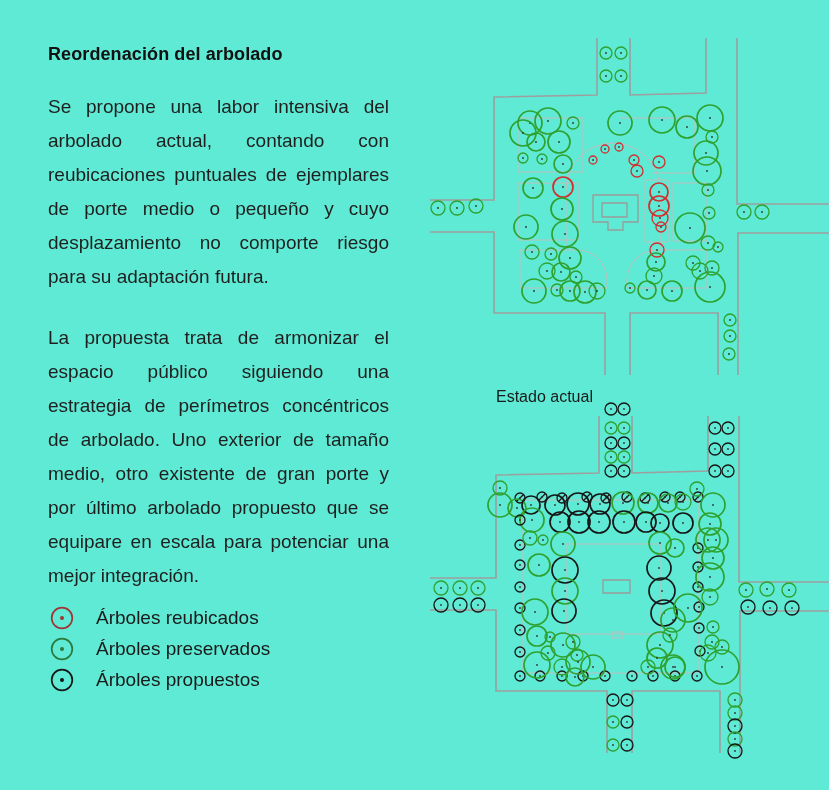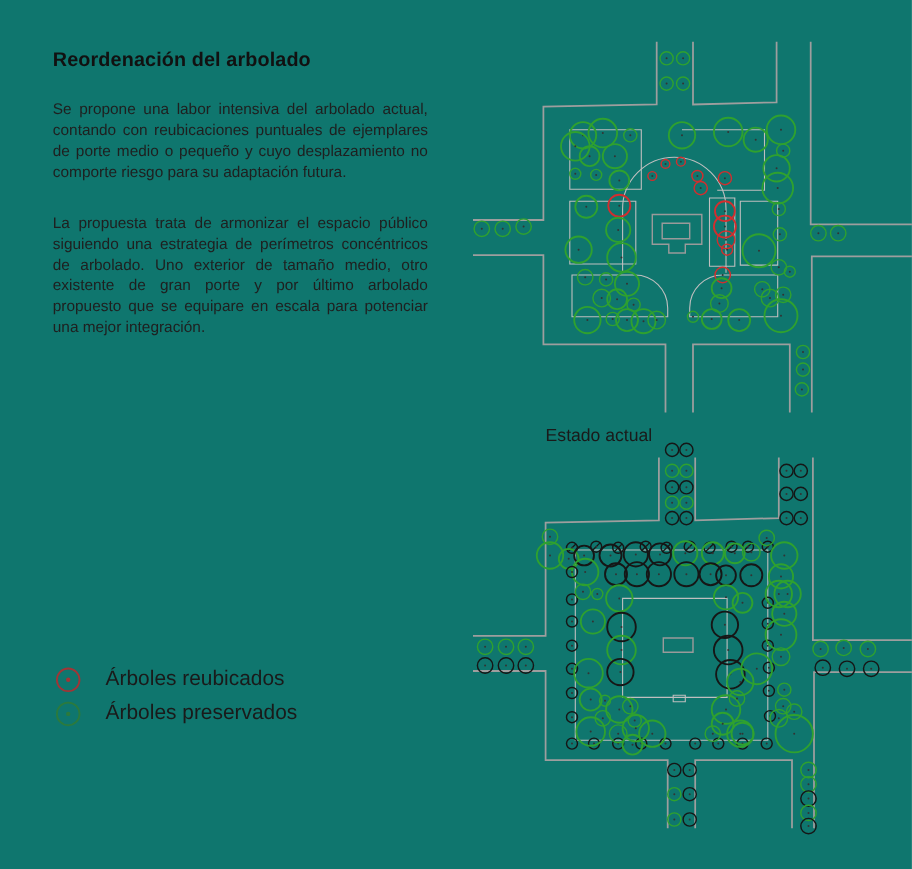--- a/index.html
+++ b/index.html
@@ -1,20 +1,20 @@
 <!DOCTYPE html>
 <html><head>
 <meta charset="utf-8">
 <style>
   html,body{margin:0;padding:0;background:#ffffff;}
-  .page{position:relative;width:829px;height:790px;background:#0f766e;overflow:hidden;
+  .page{position:relative;width:829px;height:790px;background:#5eead4;overflow:hidden;
         font-family:"Liberation Sans",sans-serif;color:#1f1f1f;}
   .text-col{position:absolute;left:48px;top:42px;width:341px;}
   .text-col h1{font-size:18px;line-height:24px;margin:0 0 24px 0;color:#111;font-weight:bold;letter-spacing:.1px;}
-  .text-col p{font-size:14px;line-height:19px;margin:0 0 27px 0;text-align:justify;}
+  .text-col p{font-size:19px;line-height:34px;margin:0 0 27px 0;text-align:justify;}
   .legend{position:absolute;left:50px;top:602px;}
   .legend-row{display:flex;align-items:center;height:31px;}
   .legend-row svg{flex:0 0 auto;}
   .legend-label{margin-left:22px;font-size:19px;color:#1a1a1a;}
   .plan-svg{position:absolute;left:0;top:0;}
   .plan-label{position:absolute;font-size:16px;color:#1a1a1a;}
   #label-0{left:496px;top:388px;}
   #label-1{left:497px;top:792px;}
 </style>
 </head>
@@ -895,18 +895,25 @@
       </svg>
       <span class="legend-label">Árboles reubicados</span>
     </div>
     <div class="legend-row">
       <svg width="24" height="24" viewBox="0 0 24 24">
         <circle class="lg-ring" cx="12" cy="12" r="10.3" fill="none" stroke-width="1.7" stroke="#2b7a3d"></circle>
         <circle class="lg-dot" cx="12" cy="12" r="2" fill="#2b7a3d"></circle>
       </svg>
       <span class="legend-label">Árboles preservados</span>
     </div>
+    <div class="legend-row">
+      <svg width="24" height="24" viewBox="0 0 24 24">
+        <circle class="lg-ring" cx="12" cy="12" r="10.3" fill="none" stroke-width="1.7" stroke="#161616"></circle>
+        <circle class="lg-dot" cx="12" cy="12" r="2" fill="#161616"></circle>
+      </svg>
+      <span class="legend-label">Árboles propuestos</span>
+    </div>
   </div>
 
   <div class="plan-label" id="label-0">Estado actual</div>
   <div class="plan-label" id="label-1">Propuesta</div>
 
 </div>
 
 </body></html>

